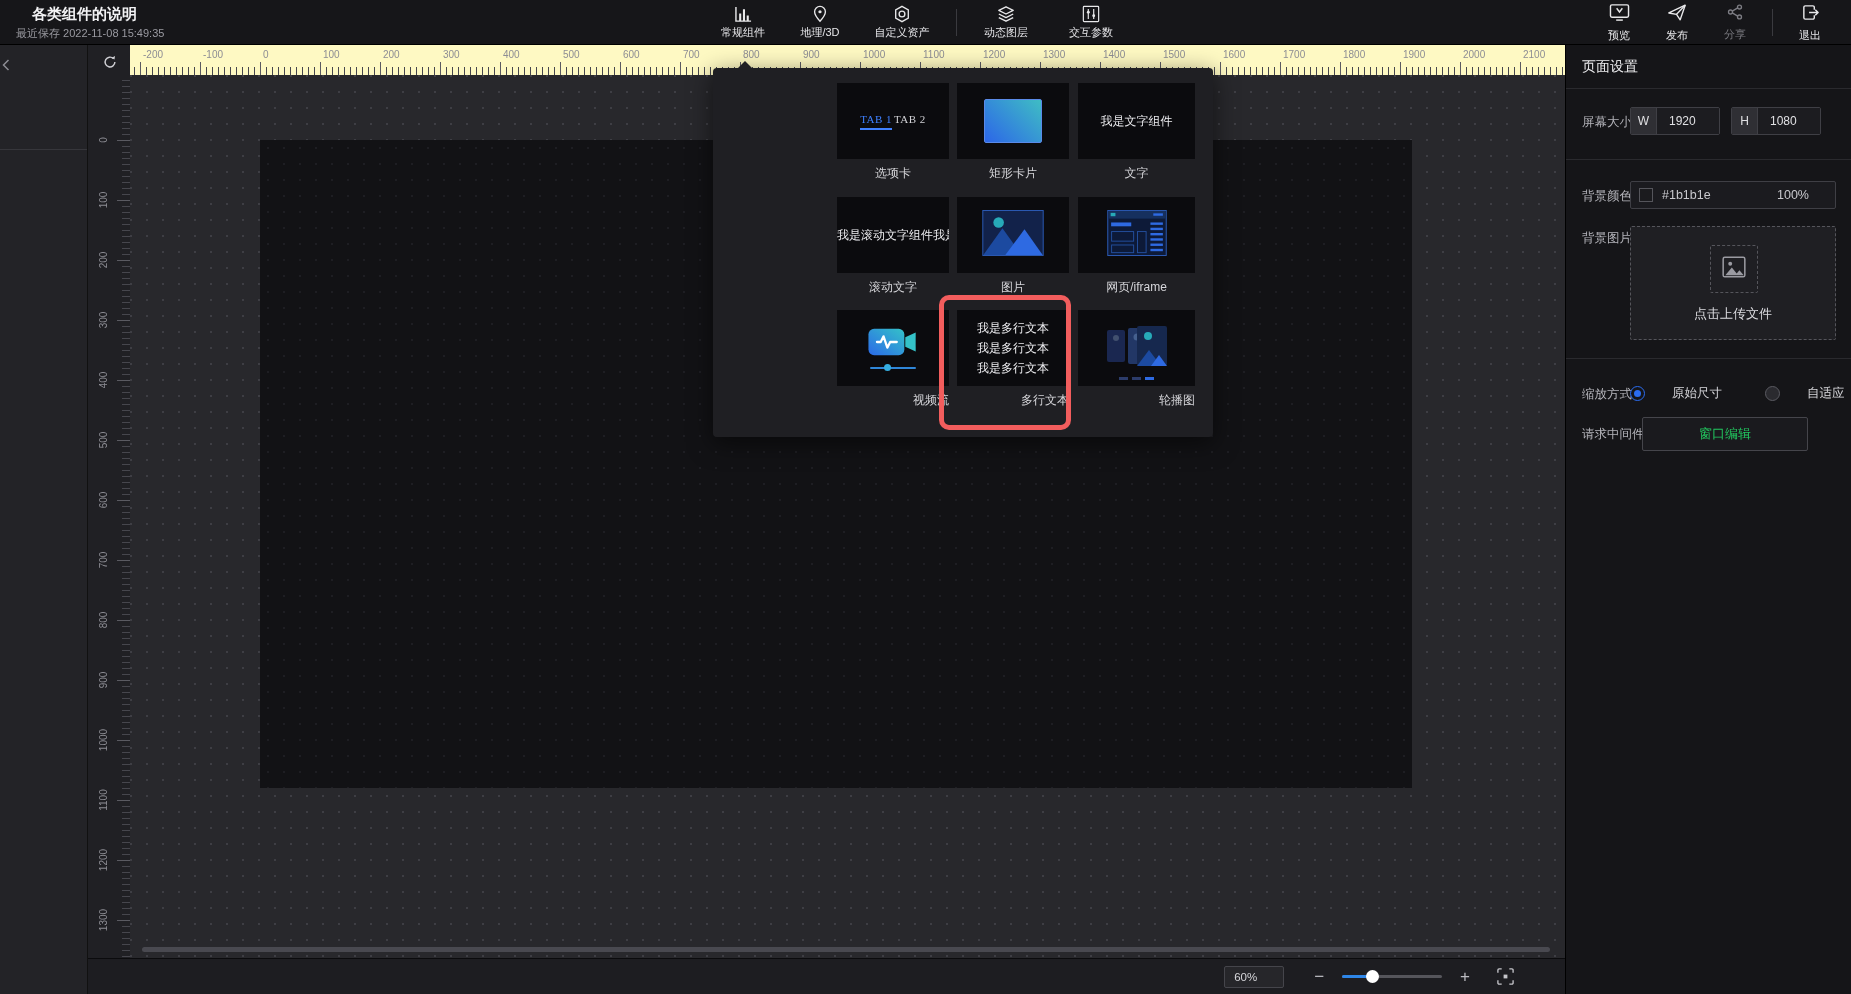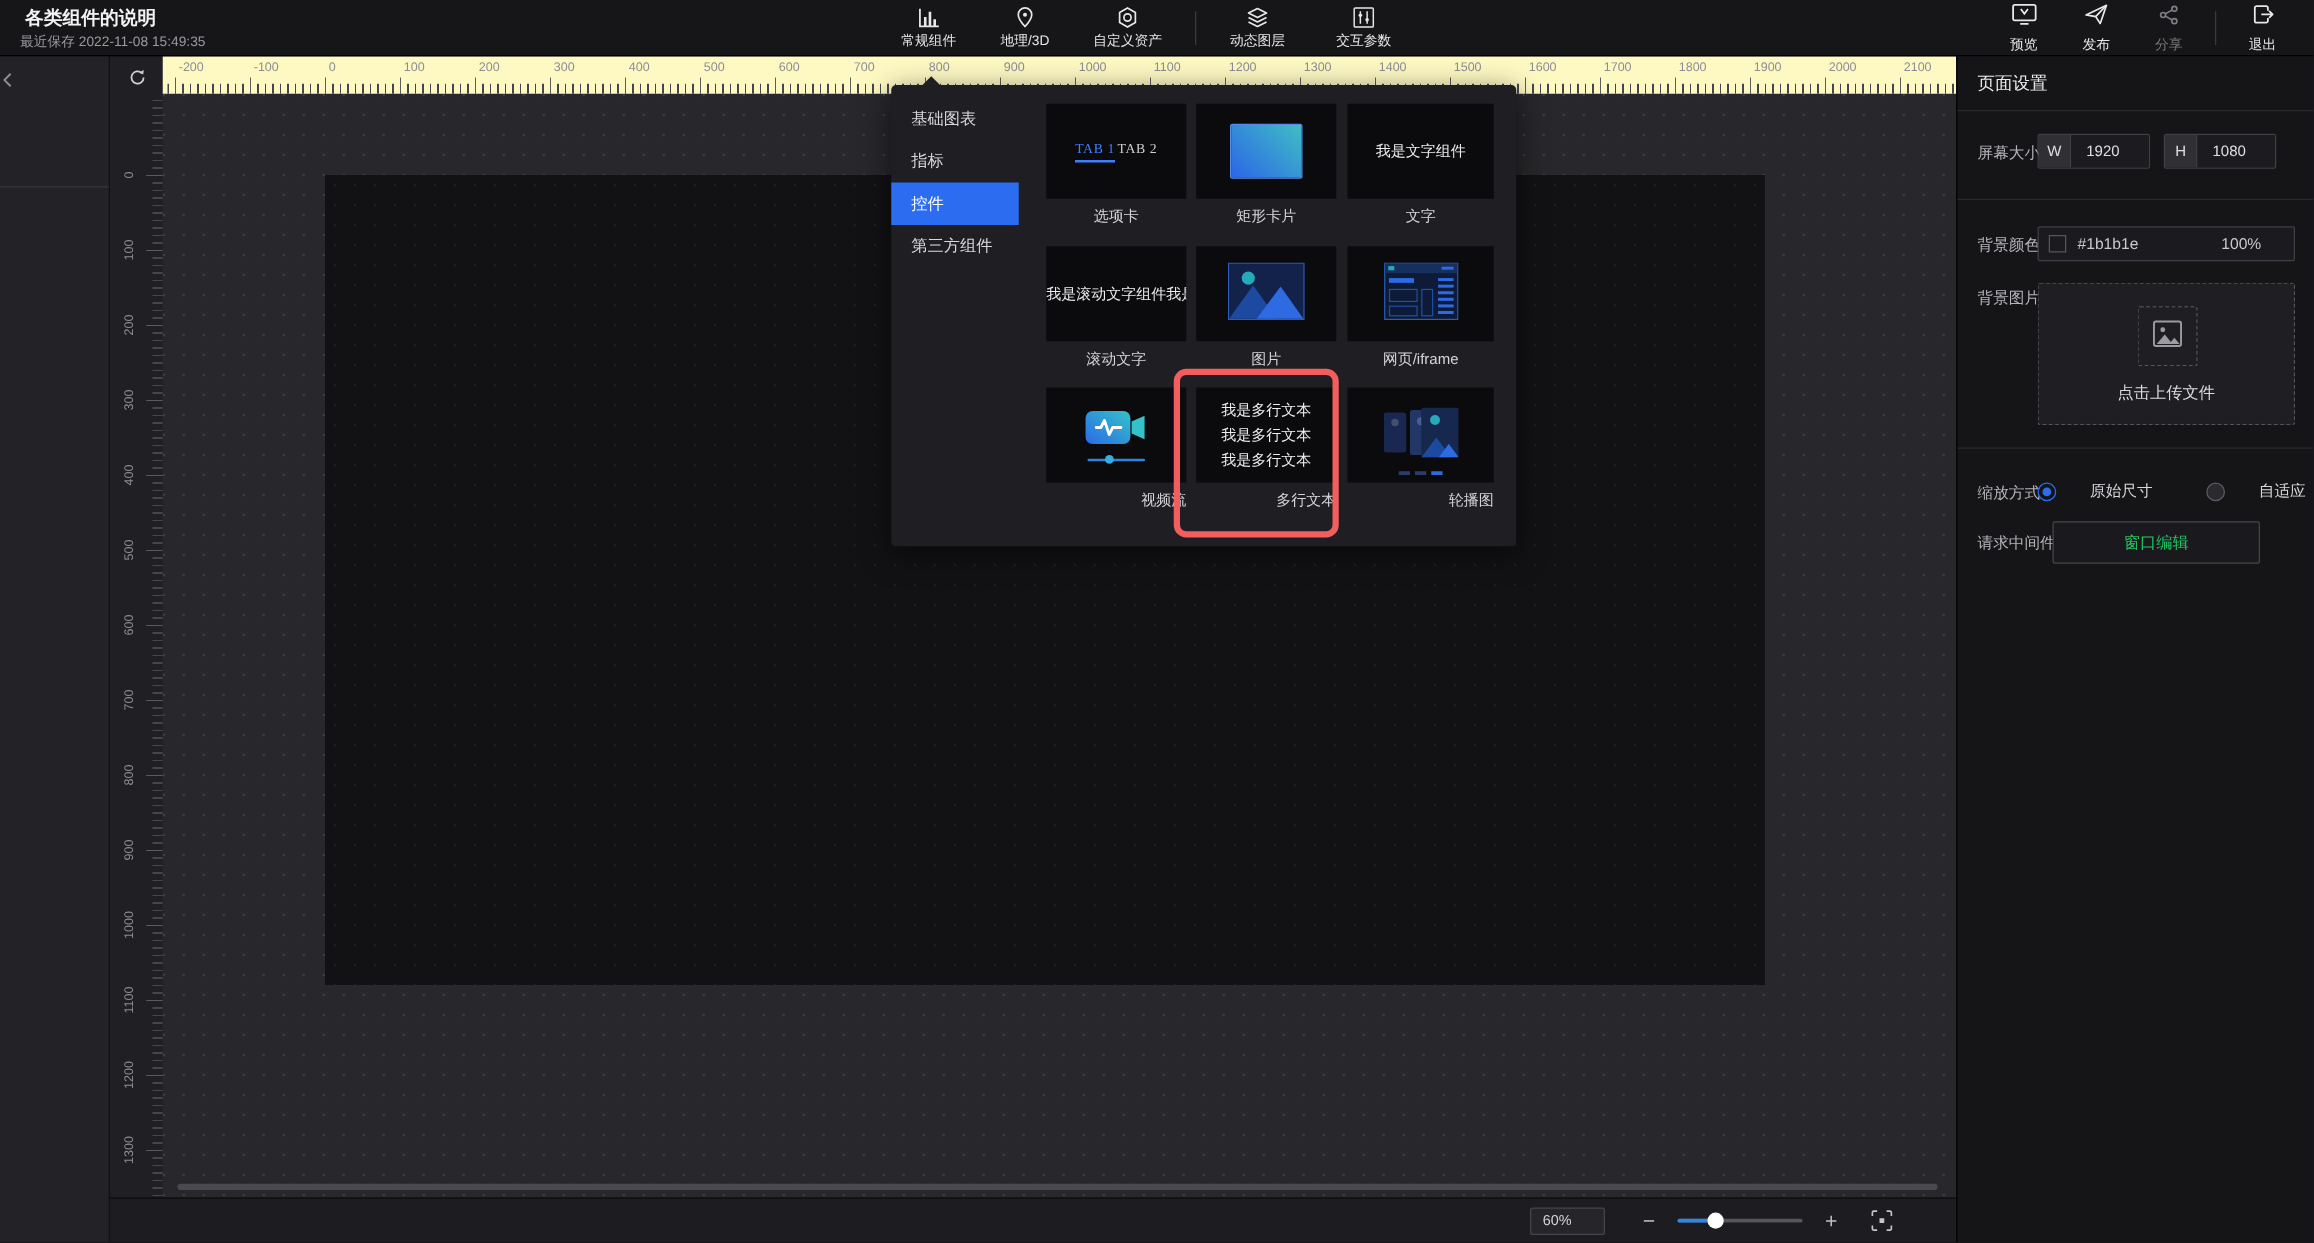--- a/index.html
+++ b/index.html
@@ -2,21 +2,21 @@
 <html><head>
 <meta charset="utf-8">
 <style>
   * { margin:0; padding:0; box-sizing:border-box; }
   html,body { background:#0c0c0e; }
   body { font-family:"Liberation Sans", sans-serif; }
   #app { position:relative; width:1851px; height:994px; background:#28282c; overflow:hidden; }
 
   
   .header { position:absolute; left:0; top:0; width:1851px; height:45px; background:#161619; border-bottom:1px solid #000; z-index:40; }
-  .hd-title { position:absolute; left:20px; top:5px; font-size:15px; font-weight:bold; color:#f2f2f4; }
+  .hd-title { position:absolute; left:32px; top:5px; font-size:15px; font-weight:bold; color:#f2f2f4; }
   .hd-sub { position:absolute; left:16px; top:26px; font-size:11px; color:#9a9aa1; }
   .hd-tools { position:absolute; left:702px; top:0; height:45px; display:flex; align-items:stretch; }
   .tool { display:flex; flex-direction:column; align-items:center; justify-content:center; gap:2px; cursor:pointer; }
   .tool svg { display:block; }
   .tool .tlabel { font-size:11px; color:#e6e6e9; }
   .hd-divider { width:1px; background:#3a3a3f; margin:9px 8px; }
   .hd-actions { position:absolute; right:12px; top:0; height:45px; display:flex; align-items:stretch; }
   .action { width:58px; display:flex; flex-direction:column; align-items:center; justify-content:center; gap:2px; cursor:pointer; }
   .action .tlabel { font-size:11px; color:#e6e6e9; }
   .action.disabled .tlabel { color:#77777d; }
@@ -292,26 +292,20 @@
             <path d="M8.5 10 H18 M15 7 L18 10 L15 13"></path>
           </svg>
         </span>
         <span class="tlabel">退出</span>
       </div>
     </div>
   </div>
 
   <div class="comp-panel">
     <div class="comp-caret"></div>
-    <div class="cat-list">
-      <div class="cat-item">基础图表</div>
-      <div class="cat-item">指标</div>
-      <div class="cat-item selected">控件</div>
-      <div class="cat-item">第三方组件</div>
-    </div>
 
     <div class="tile c1 r1">
       <div class="tabs-prev">
         <span class="t1">TAB 1</span>
         <span class="t2">TAB 2</span>
       </div>
     </div>
     <div class="tile-label c1 l1">选项卡</div>
 
     <div class="tile c2 r1">

